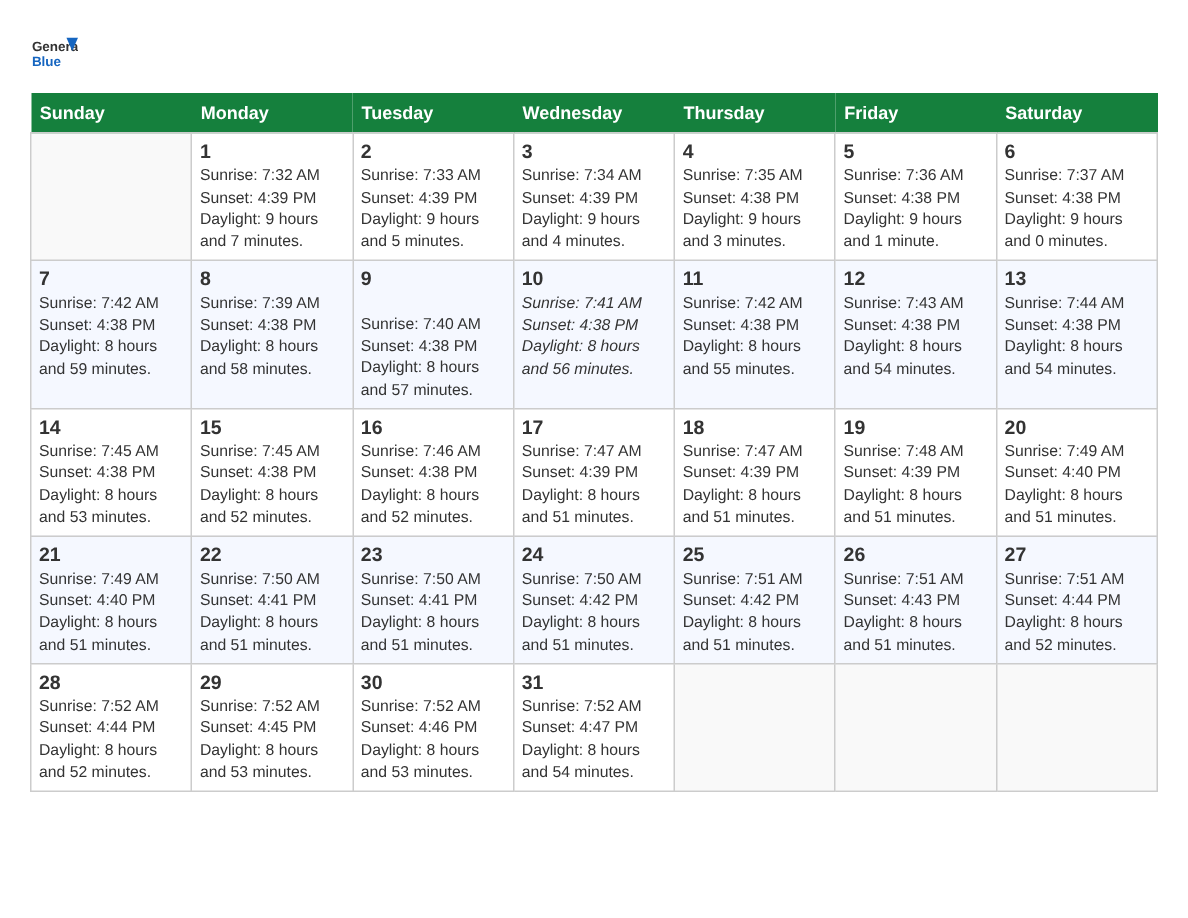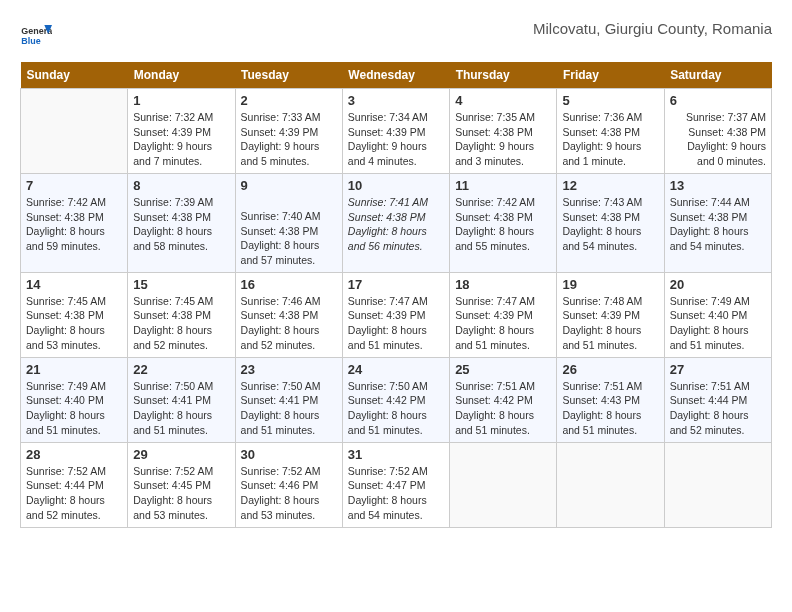--- a/index.html
+++ b/index.html
@@ -36,21 +36,21 @@
     .location-title {
       font-size: 15px;
       color: #555;
     }
     table {
       width: 100%;
       border-collapse: collapse;
       font-size: 11px;
     }
     thead th {
-      background-color: #a16207;
+      background-color: #15803d;
       color: #fff;
       text-align: left;
       padding: 6px 6px;
       font-size: 12px;
       font-weight: bold;
     }
     tbody td {
       border: 1px solid #ccc;
       vertical-align: top;
       padding: 4px 5px;
@@ -88,21 +88,20 @@
 
 <div class="header">
   <div class="logo">
     <svg class="logo-icon" viewBox="0 0 50 50">
       <text x="2" y="22" font-size="14" font-weight="bold" fill="#333" font-family="Arial">General</text>
       <text x="2" y="38" font-size="14" font-weight="bold" fill="#1565c0" font-family="Arial">Blue</text>
       <polygon points="38,8 50,8 44,22" fill="#1565c0"></polygon>
     </svg>
   </div>
   <div class="title-block">
-    <div class="location-title">Milcovatu, Giurgiu County, Romania</div>
   </div>
 </div>
 
 <table>
   <thead>
     <tr>
     <th>Sunday</th>
         <th>Monday</th>
         <th>Tuesday</th>
         <th>Wednesday</th>
@@ -139,21 +138,21 @@
 Daylight: 9 hours and 3 minutes.</div>
         </td>
         <td>
           <span class="day-number">5</span>
           <div class="day-info" style="white-space: pre-line;">Sunrise: 7:36 AM
 Sunset: 4:38 PM
 Daylight: 9 hours and 1 minute.</div>
         </td>
         <td>
           <span class="day-number">6</span>
-          <div class="day-info" style="white-space: pre-line; text-align: right;">Sunrise: 7:37 AM
+          <div class="day-info" style="white-space: pre-line;">Sunrise: 7:37 AM
 Sunset: 4:38 PM
 Daylight: 9 hours and 0 minutes.</div>
         </td>
       </tr>
       <tr>
         <td>
           <span class="day-number">7</span>
           <div class="day-info" style="white-space: pre-line;">Sunrise: 7:42 AM
 Sunset: 4:38 PM
 Daylight: 8 hours and 59 minutes.</div>

